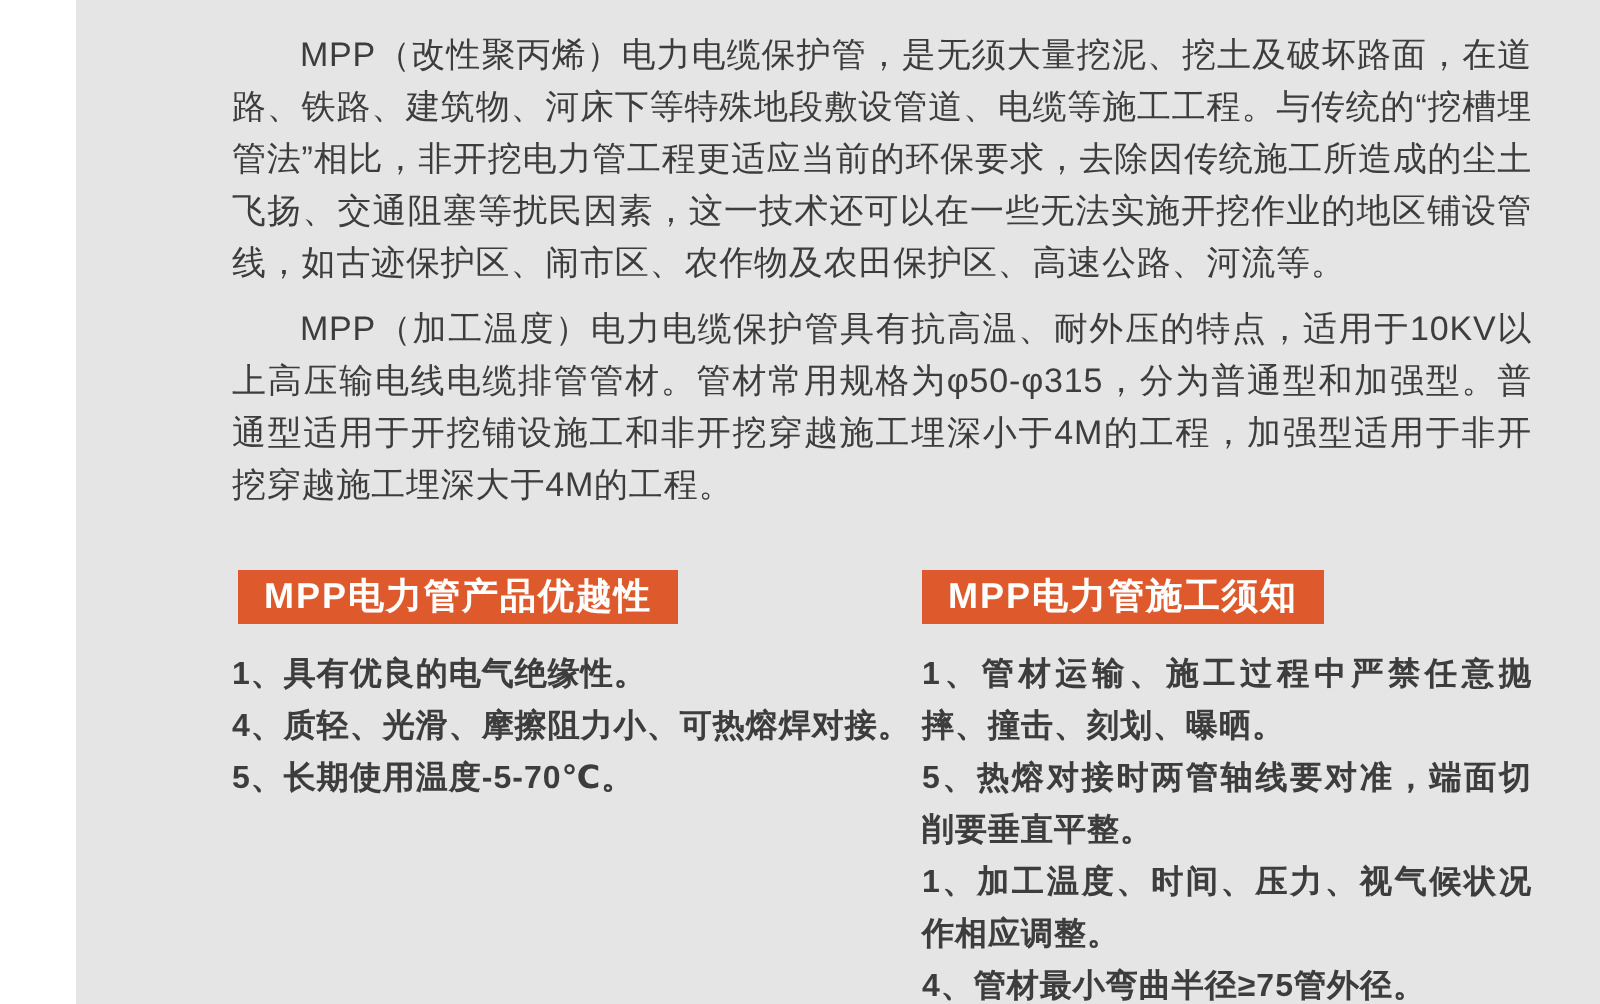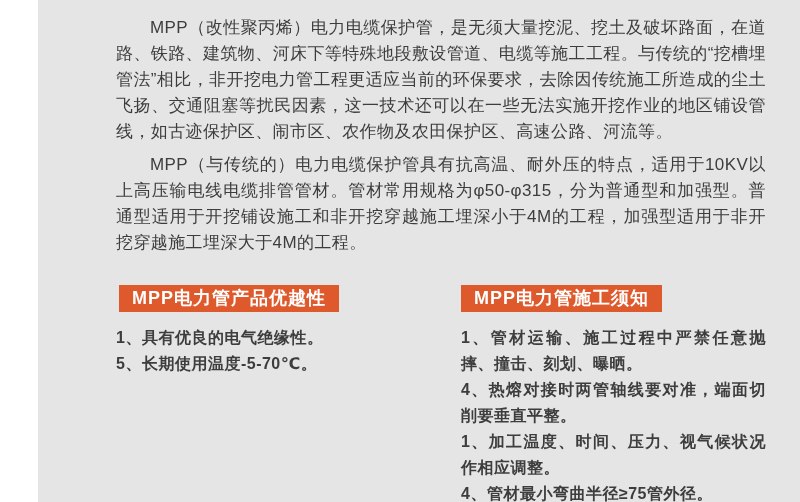--- a/index.html
+++ b/index.html
@@ -73,38 +73,39 @@
     font-weight: bold;
   }
 </style>
 </head>
 <body>
 
 <div class="page">
 
   <div class="intro">
     <p>MPP（改性聚丙烯）电力电缆保护管，是无须大量挖泥、挖土及破坏路面，在道路、铁路、建筑物、河床下等特殊地段敷设管道、电缆等施工工程。与传统的“挖槽埋管法”相比，非开挖电力管工程更适应当前的环保要求，去除因传统施工所造成的尘土飞扬、交通阻塞等扰民因素，这一技术还可以在一些无法实施开挖作业的地区铺设管线，如古迹保护区、闹市区、农作物及农田保护区、高速公路、河流等。</p>
-    <p>MPP（与传统的）电力电缆保护管具有抗高温、耐外压的特点，适用于10KV以上高压输电线电缆排管管材。管材常用规格为φ50-φ315，分为普通型和加强型。普通型适用于开挖铺设施工和非开挖穿越施工埋深小于4M的工程，加强型适用于非开挖穿越施工埋深大于4M的工程。</p>
+    <p>MPP（加工温度）电力电缆保护管具有抗高温、耐外压的特点，适用于10KV以上高压输电线电缆排管管材。管材常用规格为φ50-φ315，分为普通型和加强型。普通型适用于开挖铺设施工和非开挖穿越施工埋深小于4M的工程，加强型适用于非开挖穿越施工埋深大于4M的工程。</p>
   </div>
 
   <div class="columns">
 
     <div class="col-left">
       <span class="section-title">MPP电力管产品优越性</span>
       <ul class="feature-list">
         <li>1、具有优良的电气绝缘性。</li>
+        <li>4、质轻、光滑、摩擦阻力小、可热熔焊对接。</li>
         <li>5、长期使用温度-5-70℃。</li>
       </ul>
     </div>
 
     <div class="col-right">
       <span class="section-title">MPP电力管施工须知</span>
       <ul class="feature-list">
         <li>1、管材运输、施工过程中严禁任意抛摔、撞击、刻划、曝晒。</li>
-        <li>4、热熔对接时两管轴线要对准，端面切削要垂直平整。</li>
+        <li>5、热熔对接时两管轴线要对准，端面切削要垂直平整。</li>
         <li>1、加工温度、时间、压力、视气候状况作相应调整。</li>
         <li>4、管材最小弯曲半径≥75管外径。</li>
       </ul>
     </div>
 
   </div>
 
 </div>
 
 </body></html>

